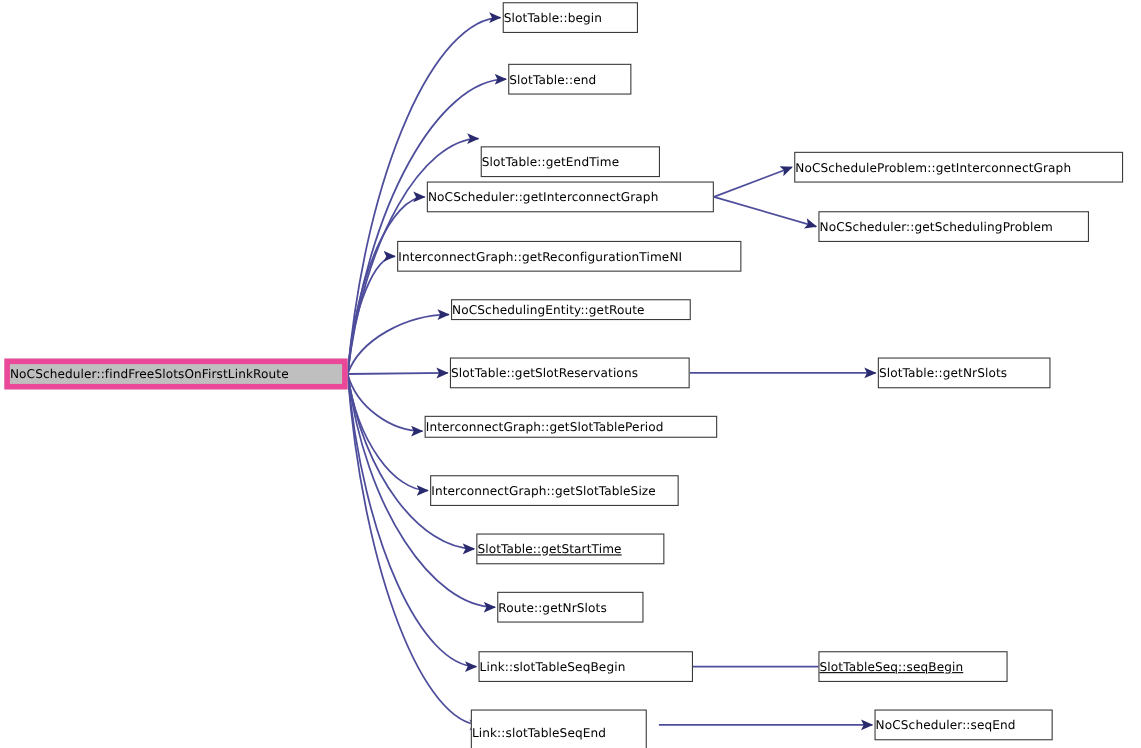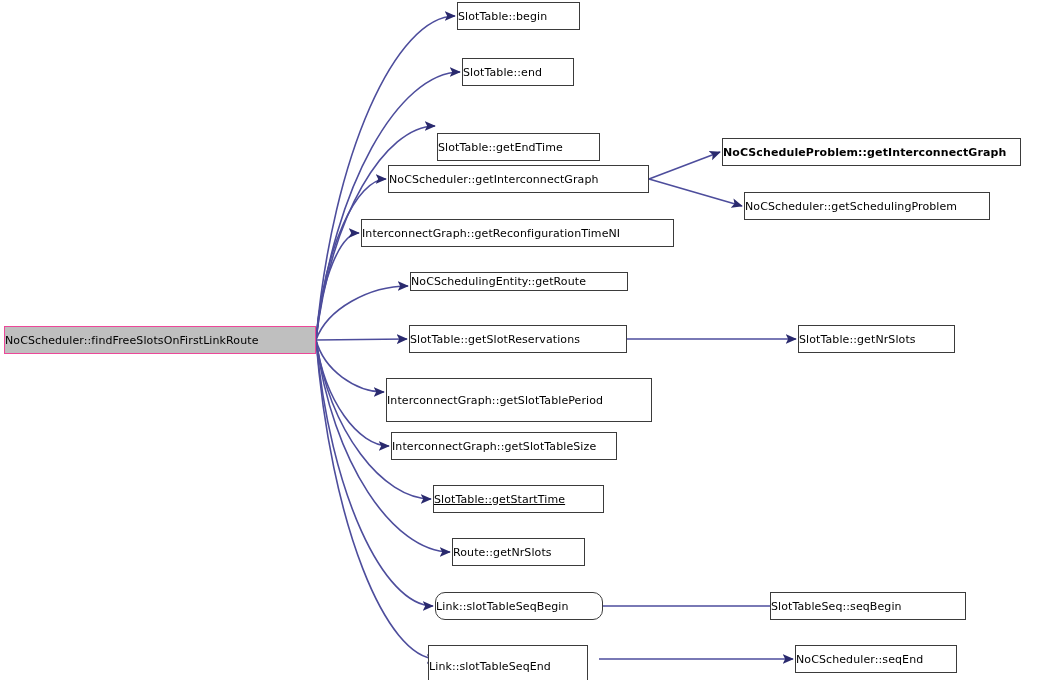--- a/index.html
+++ b/index.html
@@ -32,21 +32,21 @@
     font-size: 11px;
     line-height: 1;
     display: flex;
     align-items: center;
     white-space: nowrap;
     letter-spacing: 0.1px;
     z-index: 2;
   }
   .node.root {
     background: #bfbfbf;
-    border: 1px solid #ec4899;
+    border: 5px solid #ec4899;
   }
 </style>
 </head>
 <body>
 
 <div id="canvas">
   <svg id="edges" viewBox="0 0 1037 680">
       <defs>
         <marker id="ah" viewBox="0 0 10 10" refX="9.2" refY="5" markerWidth="7" markerHeight="7" orient="auto" markerUnits="strokeWidth">
           <path d="M 0 0.6 L 10 5 L 0 9.4 L 2.2 5 Z" fill="#2a2a6e"></path>
@@ -89,47 +89,47 @@
       </div>
       <div class="node" style="left: 361px; top: 219px; width: 313px; height: 28px;">
         <span>InterconnectGraph::getReconfigurationTimeNI</span>
       </div>
       <div class="node" style="left: 410px; top: 272px; width: 218px; height: 19px;">
         <span>NoCSchedulingEntity::getRoute</span>
       </div>
       <div class="node" style="left: 409px; top: 325px; width: 218px; height: 28px;">
         <span>SlotTable::getSlotReservations</span>
       </div>
-      <div class="node" style="left: 386px; top: 378px; width: 266px; height: 44px;">
+      <div class="node" style="left: 386px; top: 378px; width: 266px; height: 20px;">
         <span>InterconnectGraph::getSlotTablePeriod</span>
       </div>
       <div class="node" style="left: 391px; top: 432px; width: 226px; height: 28px;">
         <span>InterconnectGraph::getSlotTableSize</span>
       </div>
       <div class="node" style="left: 433px; top: 485px; width: 171px; height: 28px; text-decoration: underline;">
         <span>SlotTable::getStartTime</span>
       </div>
       <div class="node" style="left: 452px; top: 538px; width: 133px; height: 28px;">
         <span>Route::getNrSlots</span>
       </div>
-      <div class="node" style="left: 435px; top: 592px; width: 168px; height: 28px; border-radius: 10px;">
+      <div class="node" style="left: 435px; top: 592px; width: 195px; height: 28px;">
         <span>Link::slotTableSeqBegin</span>
       </div>
       <div class="node" style="left: 428px; top: 645px; width: 160px; height: 42px;">
         <span>Link::slotTableSeqEnd</span>
       </div>
-      <div class="node" style="left: 722px; top: 138px; width: 299px; height: 28px; font-weight: bold;">
+      <div class="node" style="left: 722px; top: 138px; width: 299px; height: 28px;">
         <span>NoCScheduleProblem::getInterconnectGraph</span>
       </div>
       <div class="node" style="left: 744px; top: 192px; width: 246px; height: 28px;">
         <span>NoCScheduler::getSchedulingProblem</span>
       </div>
       <div class="node" style="left: 798px; top: 325px; width: 157px; height: 28px;">
         <span>SlotTable::getNrSlots</span>
       </div>
-      <div class="node" style="left: 770px; top: 592px; width: 196px; height: 28px;">
+      <div class="node" style="left: 744px; top: 592px; width: 172px; height: 28px; text-decoration: underline;">
         <span>SlotTableSeq::seqBegin</span>
       </div>
       <div class="node" style="left: 795px; top: 645px; width: 162px; height: 28px;">
         <span>NoCScheduler::seqEnd</span>
       </div>
     </div>
 </div>
 
 </body></html>

